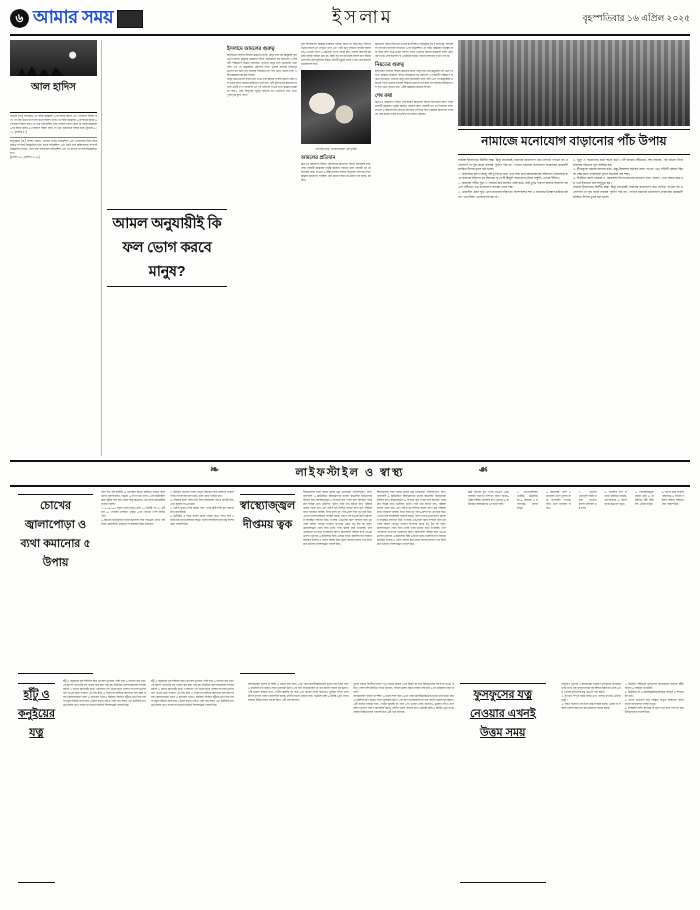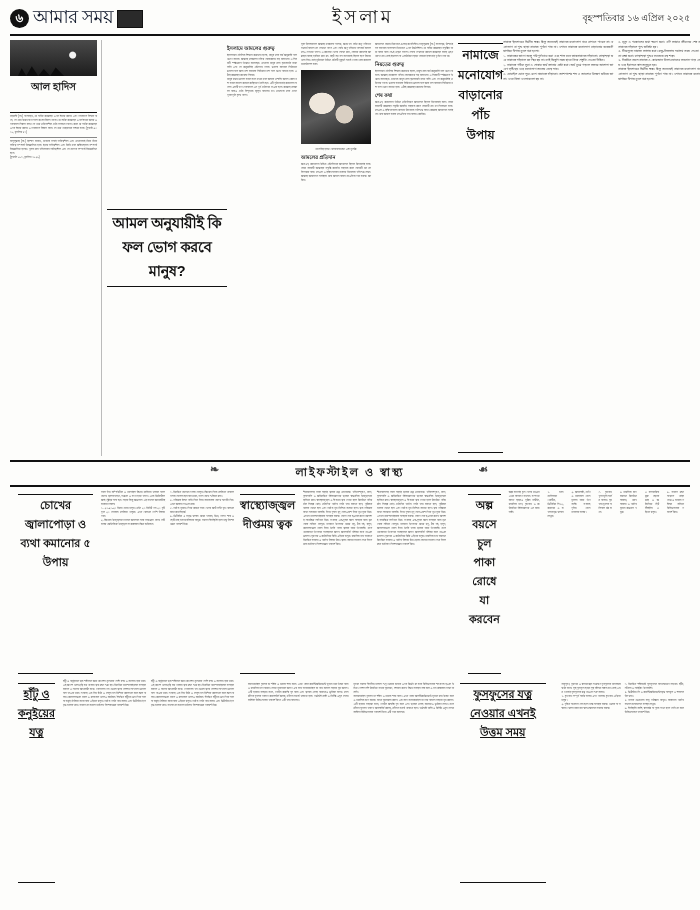--- a/index.html
+++ b/index.html
@@ -28,22 +28,22 @@
     height: 30px;
   }
   .mast-left { display: flex; align-items: center; gap: 4px; }
   .mast-badge {
     width: 19px; height: 19px; border-radius: 50%;
     background: #111; color: #fff;
     font-size: 12px; line-height: 19px; text-align: center;
     font-weight: bold;
   }
   .mast-title {
-    font-size: 18px; font-weight: normal; letter-spacing: -0.5px;
-    color: #0f172a;
+    font-size: 18px; font-weight: bold; letter-spacing: -0.5px;
+    color: #1d4ed8;
   }
   .mast-logo-box {
     width: 26px; height: 18px; background: #2a2a2a;
     border: 1px solid #111;
   }
   .mast-center {
     font-size: 18px; font-weight: normal; letter-spacing: 3px;
   }
   .mast-right { font-size: 9px; }
 
@@ -102,21 +102,21 @@
   }
   .photo.hands {
     height: 74px; margin: 3px 0;
     background:
       radial-gradient(ellipse at 30% 45%, #efe7dc 0 18%, transparent 19%),
       radial-gradient(ellipse at 62% 60%, #d9cfc2 0 14%, transparent 15%),
       linear-gradient(160deg,#1b1b1b,#5a5a5a 55%,#121212);
   }
   .cap { font-size: 2.7px; text-align: center; color: #333; }
 
-  .col-right { width: 232px; display: flex; flex-direction: row; }
+  .col-right { width: 232px; display: flex; flex-direction: column; }
   .photo.prayer {
     height: 86px;
     background:
       repeating-linear-gradient(90deg, rgba(255,255,255,.12) 0 3px, rgba(0,0,0,.18) 3px 7px),
       linear-gradient(180deg,#9a9a9a,#3a3a3a);
   }
   .sub-headline {
     font-size: 12px; font-weight: bold; text-align: center;
     border-top: 1px solid #111; border-bottom: 1px solid #111;
     padding: 2px 0; margin: 3px 0;
@@ -307,21 +307,20 @@
         </div>
         <div>
           <div class="micro">শীতকালসহ সারা বছরই ত্বকের যত্ন প্রয়োজন। পরিবেশদূষণ, রোদ, ধুলাবালি ও অনিয়মিত জীবনযাপনে ত্বকের স্বাভাবিক উজ্জ্বলতা হারিয়ে যায়। স্বাস্থ্যোজ্জ্বল ও দীপ্তময় ত্বক পেতে হলে নিয়মিত পরিচর্যার বিকল্প নেই। প্রতিদিন পর্যাপ্ত পানি পান করতে হবে, পুষ্টিকর খাবার খেতে হবে এবং পর্যাপ্ত ঘুম নিশ্চিত করতে হবে। ত্বক পরিষ্কার রাখা সবচেয়ে জরুরি। দিনে দুবার মৃদু ফেসওয়াশ দিয়ে মুখ ধুয়ে নিন। এরপর ময়েশ্চারাইজার ব্যবহার করুন। রোদে বের হওয়ার আগে অবশ্যই সানস্ক্রিন লাগিয়ে নিন। সপ্তাহে এক-দুবার স্ক্রাব ব্যবহার করে মৃত কোষ সরিয়ে ফেলুন। ঘরোয়া উপাদান যেমন মধু, টক দই, হলুদ, অ্যালোভেরা জেল দিয়ে তৈরি প্যাক ত্বকের জন্য উপকারী। তবে যেকোনো উপাদান ব্যবহারের আগে অ্যালার্জি পরীক্ষা করে নেওয়া ভালো। ধূমপান ও অতিরিক্ত চিনি এড়িয়ে চলুন। মানসিক চাপ কমাতে নিয়মিত ব্যায়াম ও পর্যাপ্ত বিশ্রাম নিন। ত্বকে কোনো সমস্যা দেখা দিলে দ্রুত চর্মরোগ বিশেষজ্ঞের পরামর্শ নিন।</div>
         </div>
       </div>
       <div class="photo skin" style="height:62px;margin-top:2px"></div>
     </div>
 
     <div class="life-col">
       <div class="photo hair"></div>
-      <div class="life-title">অল্প বয়সে চুল পাকা রোধে যা করবেন</div>
       <div class="micro">অল্প বয়সেই চুল পেকে যাওয়া এখন সাধারণ সমস্যা। বংশগত কারণ ছাড়াও পুষ্টির ঘাটতি, মানসিক চাপ, ধূমপান ও অনিয়মিত জীবনযাপন এর জন্য দায়ী।</div>
       <div class="micro">১. খাদ্যতালিকায় প্রোটিন, ভিটামিন বি১২, আয়রন ও কপারসমৃদ্ধ খাবার রাখুন।</div>
       <div class="micro">২. আমলকী, মেথি ও নারকেল তেল চুলের জন্য উপকারী। সপ্তাহে দুদিন তেল ম্যাসাজ করুন।</div>
       <div class="micro">৩. ধূমপান পুরোপুরি বর্জন করুন। ধূমপান চুলের ফলিকল নষ্ট করে।</div>
       <div class="micro">৪. মানসিক চাপ কমাতে নিয়মিত ব্যায়াম, যোগব্যায়াম ও পর্যাপ্ত ঘুমের অভ্যাস গড়ুন।</div>
       <div class="micro">৫. রাসায়নিকযুক্ত হেয়ার ডাই ও অতিরিক্ত হিট স্টাইলিং এড়িয়ে চলুন।</div>
       <div class="micro">৬. সমস্যা দ্রুত বাড়লে থাইরয়েড ও রক্তের পরীক্ষা করিয়ে চিকিৎসকের পরামর্শ নিন।</div>
     </div>
   </div>
 

